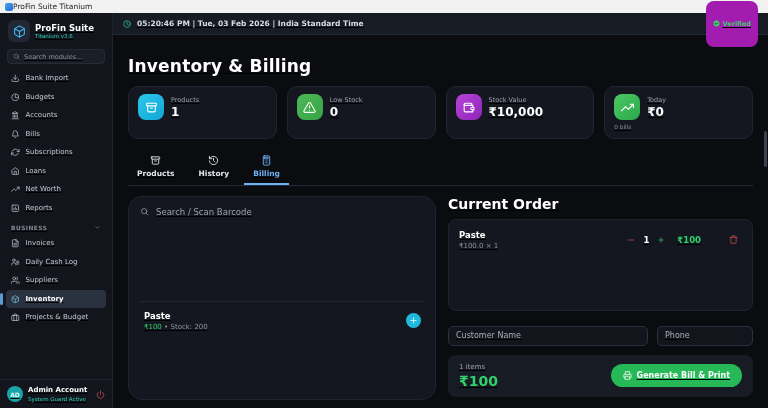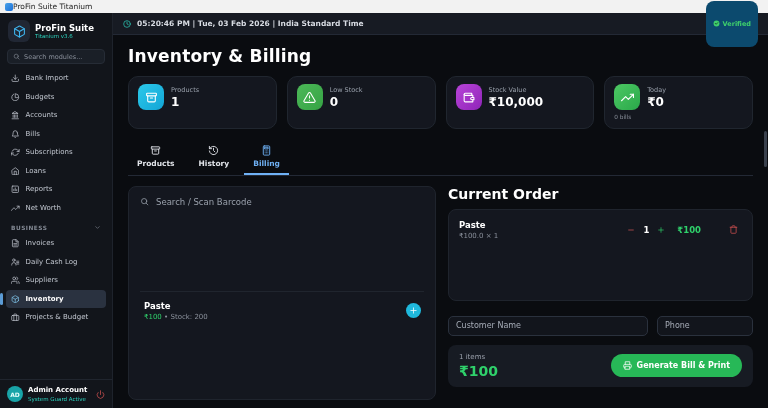--- a/index.html
+++ b/index.html
@@ -9,21 +9,21 @@
   input { outline:none; }
 
   
   .titlebar { height:13px; background:#f2f2f2; display:flex; align-items:center; padding:0 5px; gap:0; }
   .appicon { width:8px; height:8px; border-radius:2px; background:linear-gradient(135deg,#4ba3e8,#1b6fd8); flex:none; }
   .tb-title { font-size:7.5px; color:#1c1c1c; flex:1; line-height:1; }
   .winctl { display:flex; gap:16px; align-items:center; padding-right:6px; }
   .winctl button { font-size:7.5px; color:#333; line-height:1; }
 
   
-  .app { display:flex; height:395px; }
+  .app { display:flex; height:395px;text-decoration:underline; }
 
   
   .sidebar { width:113px; background:#12151b; border-right:1px solid #1e232c; display:flex; flex-direction:column; flex:none; }
   .logo-row { display:flex; gap:5px; padding:7px 8px 5px; align-items:center; }
   .logo-tile { width:22px; height:22px; border-radius:6px; background:#212734; display:flex; align-items:center; justify-content:center; color:#3fb6f0; flex:none; }
   .logo-tile .ic { width:13px; height:13px; }
   .logo-name { font-size:8.5px; font-weight:bold; color:#fff; line-height:1.2; }
   .logo-sub { font-size:5.5px; color:#2dd4bf; }
   .side-search { margin:2px 7px 5px; height:15px; background:#1a1f27; border:1px solid #262c36; border-radius:4px; display:flex; align-items:center; gap:4px; padding:0 5px; color:#8a909b; }
   .side-search .ic { width:7px; height:7px; flex:none; }
@@ -42,24 +42,24 @@
   .sf-name { font-size:7px; font-weight:bold; color:#fff; line-height:1.3; }
   .sf-status { font-size:5.5px; color:#2dd4bf; }
   .power-btn { margin-left:auto; color:#d05050; }
   .power-btn .ic { width:9px; height:9px; }
 
   
   .main { flex:1; display:flex; flex-direction:column; background:#0a0c10; position:relative; min-width:0; }
   .topstrip { height:22px; background:#171b23; border-bottom:1px solid #232935; display:flex; align-items:center; padding:0 10px; gap:6px; flex:none; }
   .clock-ic { width:8px; height:8px; color:#2dd4bf; flex:none; }
   .dt { font-size:7.5px; font-weight:bold; color:#d8dce3; flex:1; }
-  .verified { display:flex; align-items:center; gap:3px; background:#0c4a6e; border-radius:8px; padding:19px 7px; color:#3fd06c; font-size:6.5px; font-weight:bold; }
+  .verified { display:flex; align-items:center; gap:3px; background:#a21caf; border-radius:8px; padding:19px 7px; color:#3fd06c; font-size:6.5px; font-weight:bold; }
   .verified .ic { width:7px; height:7px; }
 
-  .content { flex:1; padding:11px 15px 8px; display:flex; flex-direction:column; min-height:0; }
+  .content { flex:1; padding:21px 15px 8px; display:flex; flex-direction:column; min-height:0; }
   .page-title { font-size:17px; font-weight:bold; color:#fff; letter-spacing:.2px; }
 
   .stats { display:flex; gap:10px; margin-top:10px; }
   .stat-card { flex:1; background:#14171f; border:1px solid #20262f; border-radius:10px; padding:7px 9px; min-height:53px; }
   .stat-top { display:flex; gap:7px; align-items:center; }
   .stat-tile { width:26px; height:26px; border-radius:8px; display:flex; align-items:center; justify-content:center; color:#fff; flex:none; }
   .stat-tile .ic { width:13px; height:13px; }
   .tile-cyan   { background:linear-gradient(135deg,#2cc9ea,#12a5d6); }
   .tile-green  { background:linear-gradient(135deg,#4db858,#35a344); }
   .tile-purple { background:linear-gradient(135deg,#b844d8,#8f24b8); }
@@ -67,21 +67,21 @@
   .stat-label { font-size:6.5px; color:#99a0ab; }
   .stat-value { font-size:12px; font-weight:bold; color:#fff; margin-top:1px; }
   .stat-sub { font-size:5.8px; color:#8a909b; margin-top:4px; }
 
   .tabs { display:flex; gap:6px; border-bottom:1px solid #232935; margin-top:12px; }
   .tab { display:flex; flex-direction:column; align-items:center; gap:2.5px; padding:4px 9px 5px; color:#e2e5ea; font-size:7.5px; font-weight:bold; border-bottom:2px solid transparent; }
   .tab .ic { width:11px; height:11px; }
   .tab.active { color:#6fb1f5; border-bottom-color:#6fb1f5; }
 
   .billing { display:flex; gap:12px; margin-top:10px; flex:1; min-height:0; }
-  .pos-panel { width:308px; background:#14171f; border:1px solid #1f242d; border-radius:8px; padding:10px 11px; display:flex; flex-direction:column; flex:none; }
+  .pos-panel { width:308px; background:#14171f; border:1px solid #1f242d; border-radius:14px; padding:10px 11px; display:flex; flex-direction:column; flex:none; }
   .pos-search { display:flex; align-items:center; gap:7px; color:#9aa1ac; }
   .pos-search .ic { width:9px; height:9px; flex:none; }
   .pos-search input { background:none; border:none; font-size:8.5px; color:#cfd3da; width:100%; }
   .pos-search input::placeholder { color:#9aa1ac; }
   .product-row { margin-top:84px; border-top:1px solid #20252e; padding:9px 3px 9px 4px; display:flex; align-items:center; }
   .p-name { font-size:8.5px; font-weight:bold; color:#fff; }
   .p-meta { font-size:7px; color:#8a909b; margin-top:2.5px; }
   .p-price { color:#2fd16b; }
   .add-btn { margin-left:auto; width:15px; height:15px; border-radius:50%; background:#1fb9dd; color:#fff; display:flex; align-items:center; justify-content:center; flex:none; }
   .add-btn .ic { width:9px; height:9px; }
@@ -218,36 +218,36 @@
             <svg viewBox="0 0 24 24" fill="none" stroke="currentColor" stroke-width="2" stroke-linecap="round" stroke-linejoin="round">
               <path d="M3 9l9-7 9 7v11a2 2 0 0 1-2 2H5a2 2 0 0 1-2-2z"></path>
               <polyline points="9 22 9 12 15 12 15 22"></polyline>
             </svg>
           </span>
           <span>Loans</span>
         </button>
       <button class="nav-item">
           <span class="ic">
             <svg viewBox="0 0 24 24" fill="none" stroke="currentColor" stroke-width="2" stroke-linecap="round" stroke-linejoin="round">
+              <polyline points="23 6 13.5 15.5 8.5 10.5 1 18"></polyline>
+              <polyline points="17 6 23 6 23 12"></polyline>
+            </svg>
+          </span>
+          <span>Net Worth</span>
+        </button>
+      <button class="nav-item">
+          <span class="ic">
+            <svg viewBox="0 0 24 24" fill="none" stroke="currentColor" stroke-width="2" stroke-linecap="round" stroke-linejoin="round">
               <rect x="3" y="3" width="18" height="18" rx="2"></rect>
               <line x1="8" y1="16" x2="8" y2="12"></line>
               <line x1="12" y1="16" x2="12" y2="8"></line>
               <line x1="16" y1="16" x2="16" y2="13"></line>
             </svg>
           </span>
           <span>Reports</span>
-        </button>
-      <button class="nav-item">
-          <span class="ic">
-            <svg viewBox="0 0 24 24" fill="none" stroke="currentColor" stroke-width="2" stroke-linecap="round" stroke-linejoin="round">
-              <polyline points="23 6 13.5 15.5 8.5 10.5 1 18"></polyline>
-              <polyline points="17 6 23 6 23 12"></polyline>
-            </svg>
-          </span>
-          <span>Net Worth</span>
         </button>
 
       <button class="nav-section">
         <span>BUSINESS</span>
         <span class="ic">
             <svg viewBox="0 0 24 24" fill="none" stroke="currentColor" stroke-width="2" stroke-linecap="round" stroke-linejoin="round">
               <polyline points="6 9 12 15 18 9"></polyline>
             </svg>
           </span>
       </button>

